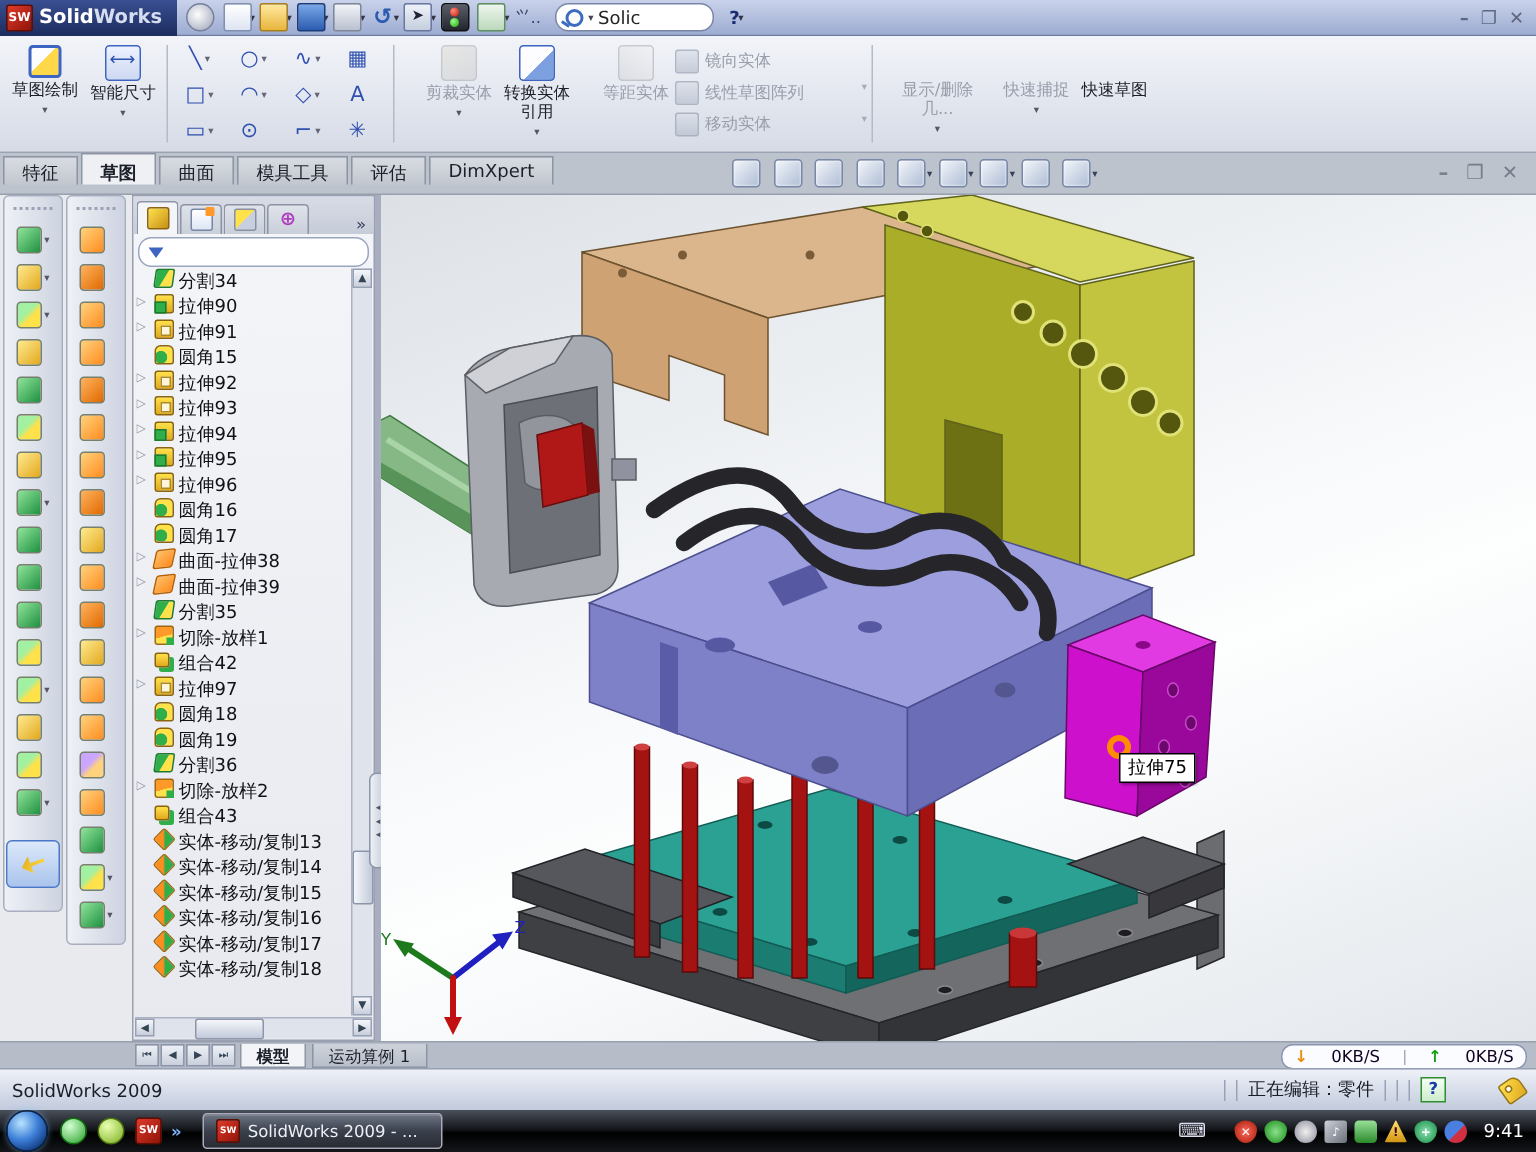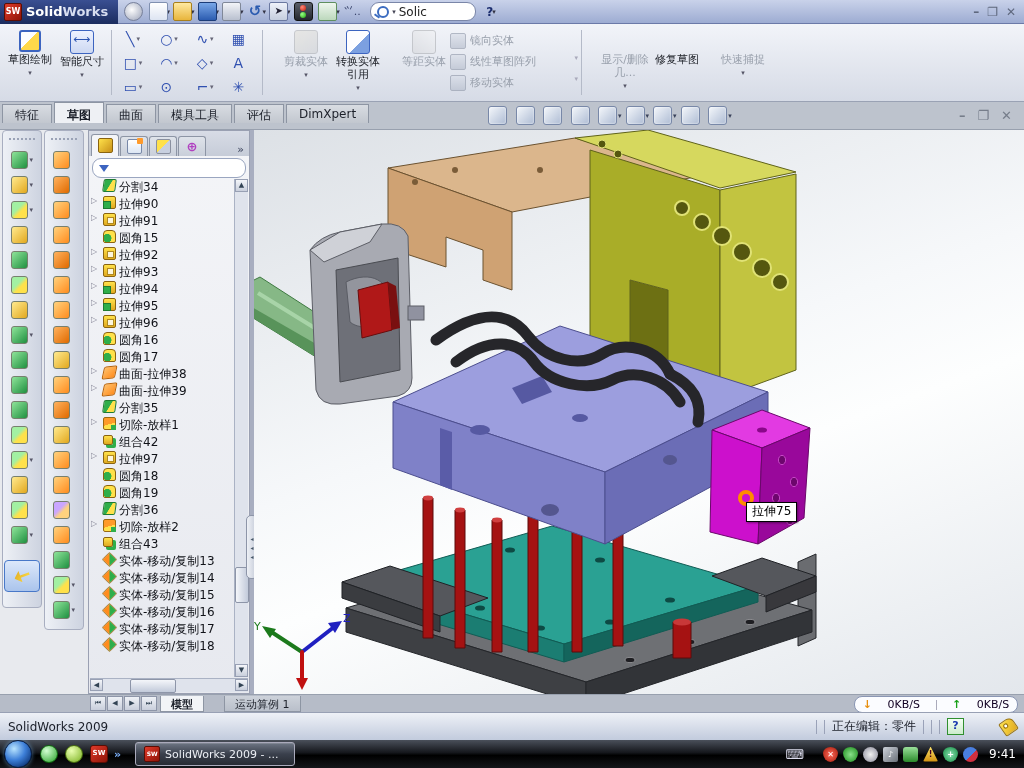--- a/index.html
+++ b/index.html
@@ -146,21 +146,21 @@
   .viewport{position:absolute;left:254px;top:130px;width:770px;height:564px;
     background:linear-gradient(160deg,#dde1e6 0%,#f6f8fa 45%,#fdfefe 60%,#e3e7ec 100%);overflow:hidden;}
   #model{position:absolute;left:-4px;top:0;}
   .tooltip{position:absolute;left:492px;top:372px;background:#ffffff;border:1px solid #000;
     padding:0px 5px 1px 5px;font-size:12px;color:#000;box-shadow:1px 1px 2px #0006;}
   
   .dockrow{position:absolute;left:0;top:694px;width:1024px;height:18px;background:#b6bcc8;border-top:1px solid #98a0ae;box-sizing:border-box;}
   .dnav{position:absolute;left:90px;top:1px;display:flex;gap:1px;}
   .dnb{width:16px;height:15px;background:linear-gradient(#eef1f6,#c9cfdc);border:1px solid #8d95a8;
     box-sizing:border-box;font-size:7px;color:#345;text-align:center;line-height:13px;}
-  .dtabs{position:absolute;left:160px;top:1px;display:flex;gap:20px;}
+  .dtabs{position:absolute;left:160px;top:1px;display:flex;gap:4px;}
   .dtab{height:16px;padding:1px 10px;box-sizing:border-box;font-size:11px;color:#1c202a;
     background:linear-gradient(#cdd2da,#b9bfca);border:1px solid #8d95a3;border-top:none;}
   .dtab.active-true{background:#f2f4f7;font-weight:bold;}
   .speedwidget{position:absolute;right:6px;top:1px;height:15px;width:162px;background:#fbfcff;border:1px solid #8a96b4;
     border-radius:8px;display:flex;align-items:center;justify-content:space-around;font-size:11px;color:#102;}
   .spdn{color:#e89010;font-weight:bold;} .spup{color:#18a018;font-weight:bold;}
   .spdiv{width:1px;height:10px;background:#aab;}
   
   .statusbar{position:absolute;left:0;top:712px;width:1024px;height:28px;background:linear-gradient(#eef1f7,#c2cbdd);
     border-top:1px solid #98a0b4;box-sizing:border-box;display:flex;align-items:center;padding:0 8px;color:#1a1e28;}
@@ -404,32 +404,32 @@
       </div>
     <div class="csep"></div>
     <div class="cgroup">
 
         <div class="cbtn off">
           <span class="cic ci-display-delete-relations-icon"></span>
           <span>显示/删除几...</span>
           <span class="dd">▾</span>
         </div>
 
-        <div class="cbtn">
-          <span class="cic ci-repair-sketch-icon"></span>
-          <span>修复草图</span>
-          <span class="dd" style="visibility: hidden;">▾</span>
-        </div>
 
         <div class="cbtn off">
           <span class="cic ci-quick-snaps-icon"></span>
           <span>快速捕捉</span>
           <span class="dd">▾</span>
         </div>
 
+        <div class="cbtn">
+          <span class="cic ci-rapid-sketch-icon"></span>
+          <span>快速草图</span>
+          <span class="dd" style="visibility: hidden;">▾</span>
+        </div>
       </div>
   </div>
 
   <div class="tabrow">
     <div class="rtabs">
 
     <span class="rtab">特征</span>
         <span class="rtab active-true">草图</span>
         <span class="rtab">曲面</span>
         <span class="rtab">模具工具</span>

